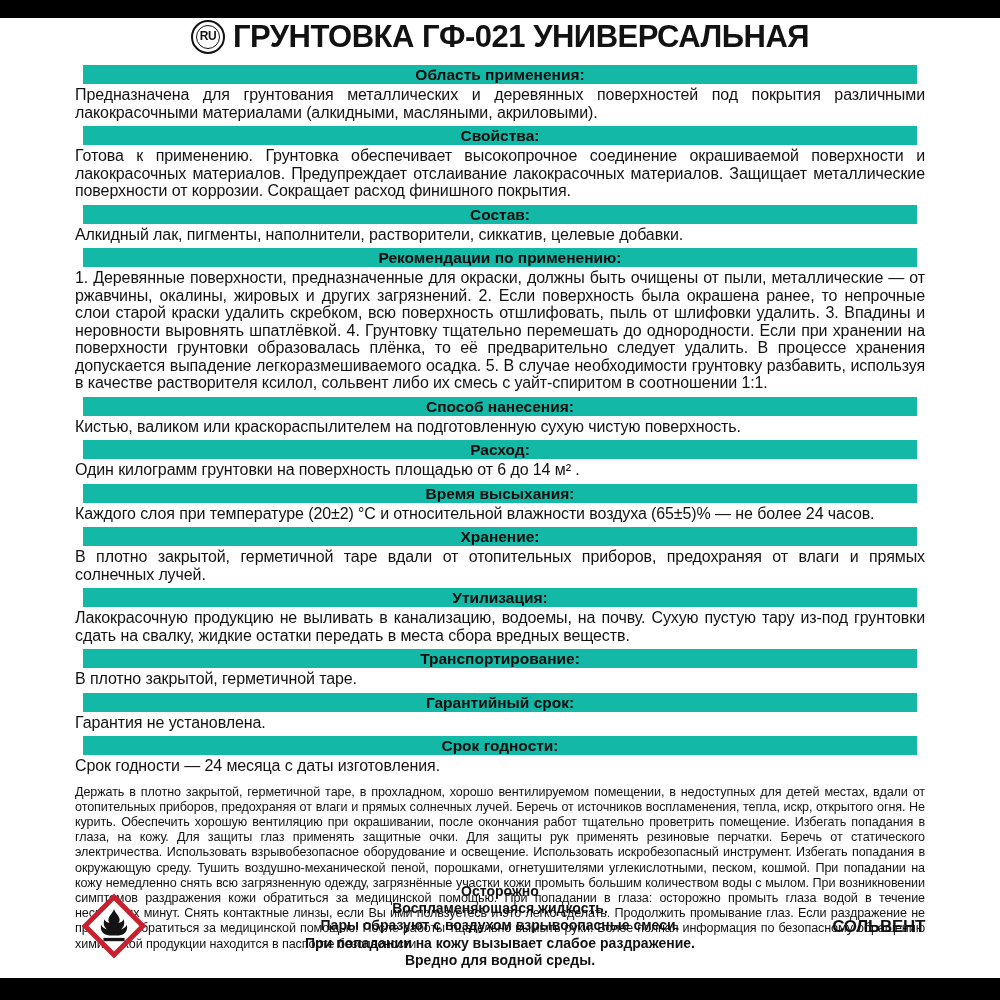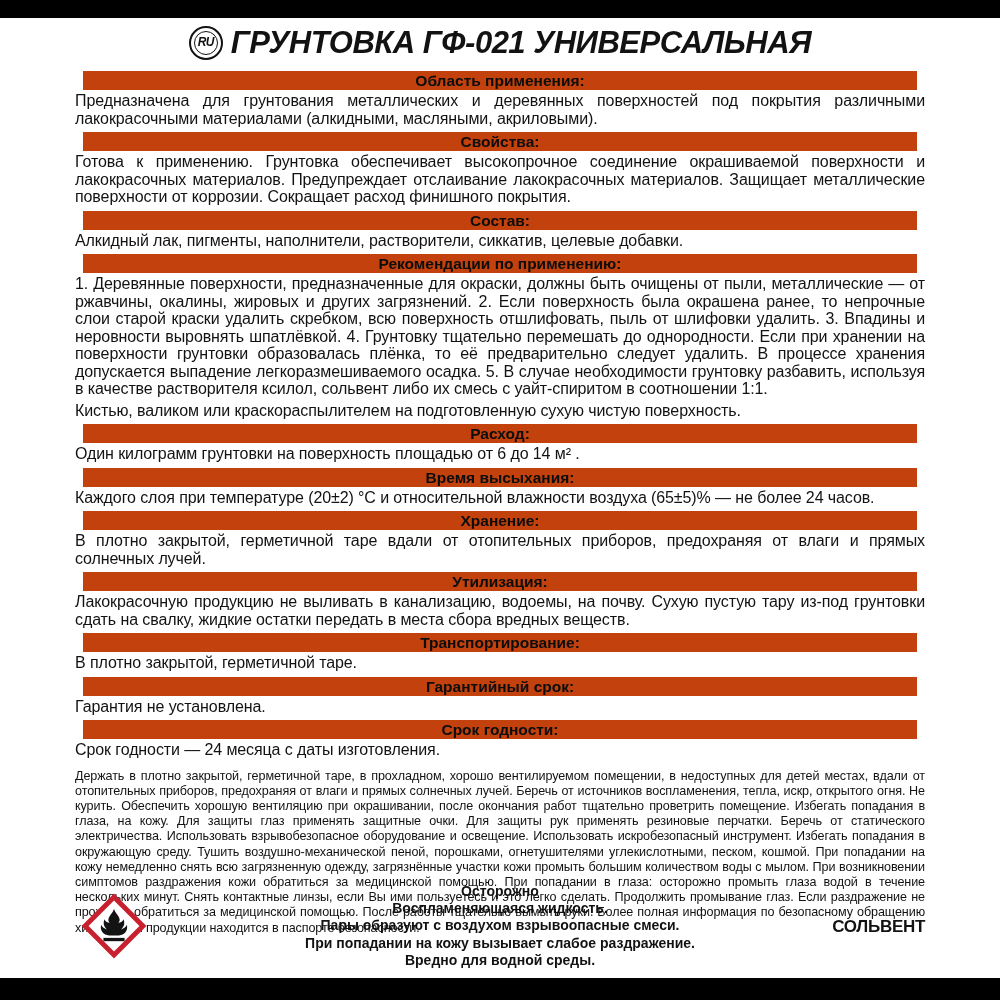--- a/index.html
+++ b/index.html
@@ -6,31 +6,31 @@
   .page {
     position:relative; width:1000px; height:1000px; margin:0 auto;
     background:#ffffff; overflow:hidden; color:#121212;
     font-family:"Liberation Sans", sans-serif;
     -webkit-font-smoothing:antialiased;
   }
   .bar { background:#000000; position:absolute; left:0; right:0; }
   .bar-top { top:0; height:18px; }
   .bar-bottom { bottom:0; height:22px; }
 
-  .label-header { margin-top:24px; text-align:left; font-weight:700;
-    font-size:31px; line-height:37px; letter-spacing:-0.5px;font-style:italic; }
+  .label-header { margin-top:18px; text-align:left; font-weight:700;
+    font-size:31px; line-height:37px; letter-spacing:-0.5px; }
   .title-line { display:flex; justify-content:center; align-items:center; gap:8px; }
   .ru-mark { width:30px; height:30px; border:2px solid #121212; border-radius:50%;
     display:inline-flex; align-items:center; justify-content:center; flex:0 0 auto; }
   .ru-mark-inner { width:22px; height:22px; border:1.5px solid #121212; border-radius:50%;
     display:flex; align-items:center; justify-content:center;
     font-size:12px; font-weight:700; letter-spacing:-0.5px; }
 
   .content { margin:10px 75px 0; }
-  .sec-title { background:#c2410c; height:19px; line-height:19px; margin:3px 8px 0;
+  .sec-title { background:#14b8a6; height:19px; line-height:19px; margin:3px 8px 0;
     text-align:center; font-weight:700; font-size:15.5px; color:#0d0d0d; }
   .sec-body { font-size:16px; line-height:17.5px; text-align:justify;
     padding:2px 0 2px; letter-spacing:-0.1px; }
 
   .safety-text { margin-top:8px; font-size:12.6px; line-height:15.2px;
     text-align:justify; letter-spacing:-0.1px; }
 
   .footer { position:absolute; left:75px; right:75px; bottom:26px; height:96px;
     display:grid; grid-template-columns:200px 1fr 200px; align-items:center; }
   .pictogram-wrap { display:flex; align-items:center; }
@@ -61,20 +61,21 @@
 
     <div class="sec-title">Свойства:</div>
     <div class="sec-body">Готова к применению. Грунтовка обеспечивает высокопрочное соединение окрашиваемой поверхности и лакокрасочных материалов. Предупреждает отслаивание лакокрасочных материалов. Защищает металлические поверхности от коррозии. Сокращает расход финишного покрытия.</div>
 
     <div class="sec-title">Состав:</div>
     <div class="sec-body">Алкидный лак, пигменты, наполнители, растворители, сиккатив, целевые добавки.</div>
 
     <div class="sec-title">Рекомендации по применению:</div>
     <div class="sec-body">1. Деревянные поверхности, предназначенные для окраски, должны быть очищены от пыли, металлические — от ржавчины, окалины, жировых и других загрязнений. 2. Если поверхность была окрашена ранее, то непрочные слои старой краски удалить скребком, всю поверхность отшлифовать, пыль от шлифовки удалить. 3. Впадины и неровности выровнять шпатлёвкой. 4. Грунтовку тщательно перемешать до однородности. Если при хранении на поверхности грунтовки образовалась плёнка, то её предварительно следует удалить. В процессе хранения допускается выпадение легкоразмешиваемого осадка. 5. В случае необходимости грунтовку разбавить, используя в качестве растворителя ксилол, сольвент либо их смесь с уайт-спиритом в соотношении 1:1.</div>
 
+    <div class="sec-title">Способ нанесения:</div>
     <div class="sec-body">Кистью, валиком или краскораспылителем на подготовленную сухую чистую поверхность.</div>
 
     <div class="sec-title">Расход:</div>
     <div class="sec-body">Один килограмм грунтовки на поверхность площадью от 6 до 14 м² .</div>
 
     <div class="sec-title">Время высыхания:</div>
     <div class="sec-body">Каждого слоя при температуре (20±2) °С и относительной влажности воздуха (65±5)% — не более 24 часов.</div>
 
     <div class="sec-title">Хранение:</div>
     <div class="sec-body">В плотно закрытой, герметичной таре вдали от отопительных приборов, предохраняя от влаги и прямых солнечных лучей.</div>

